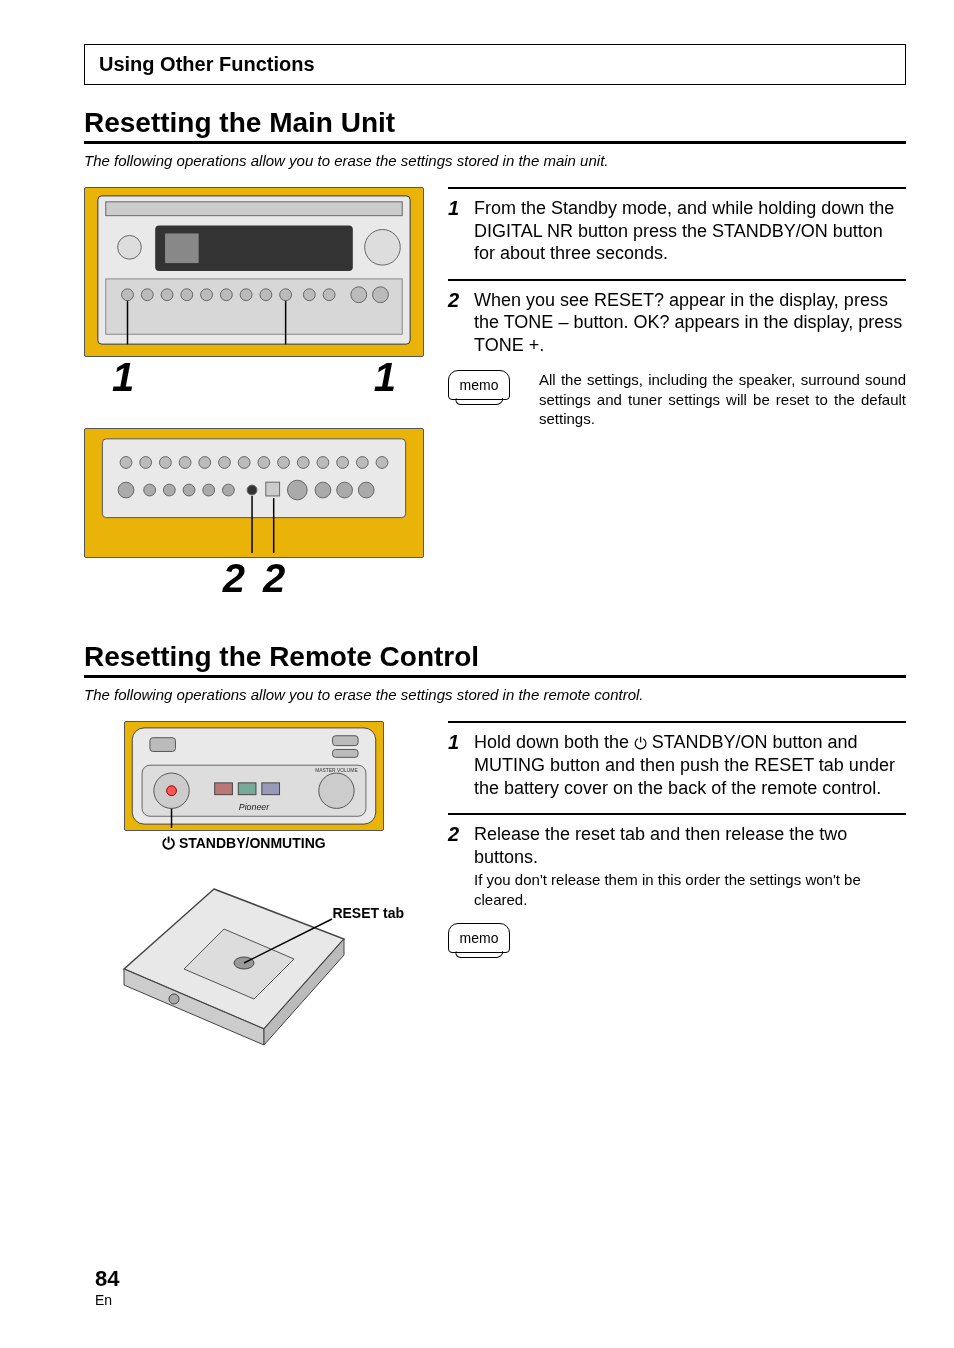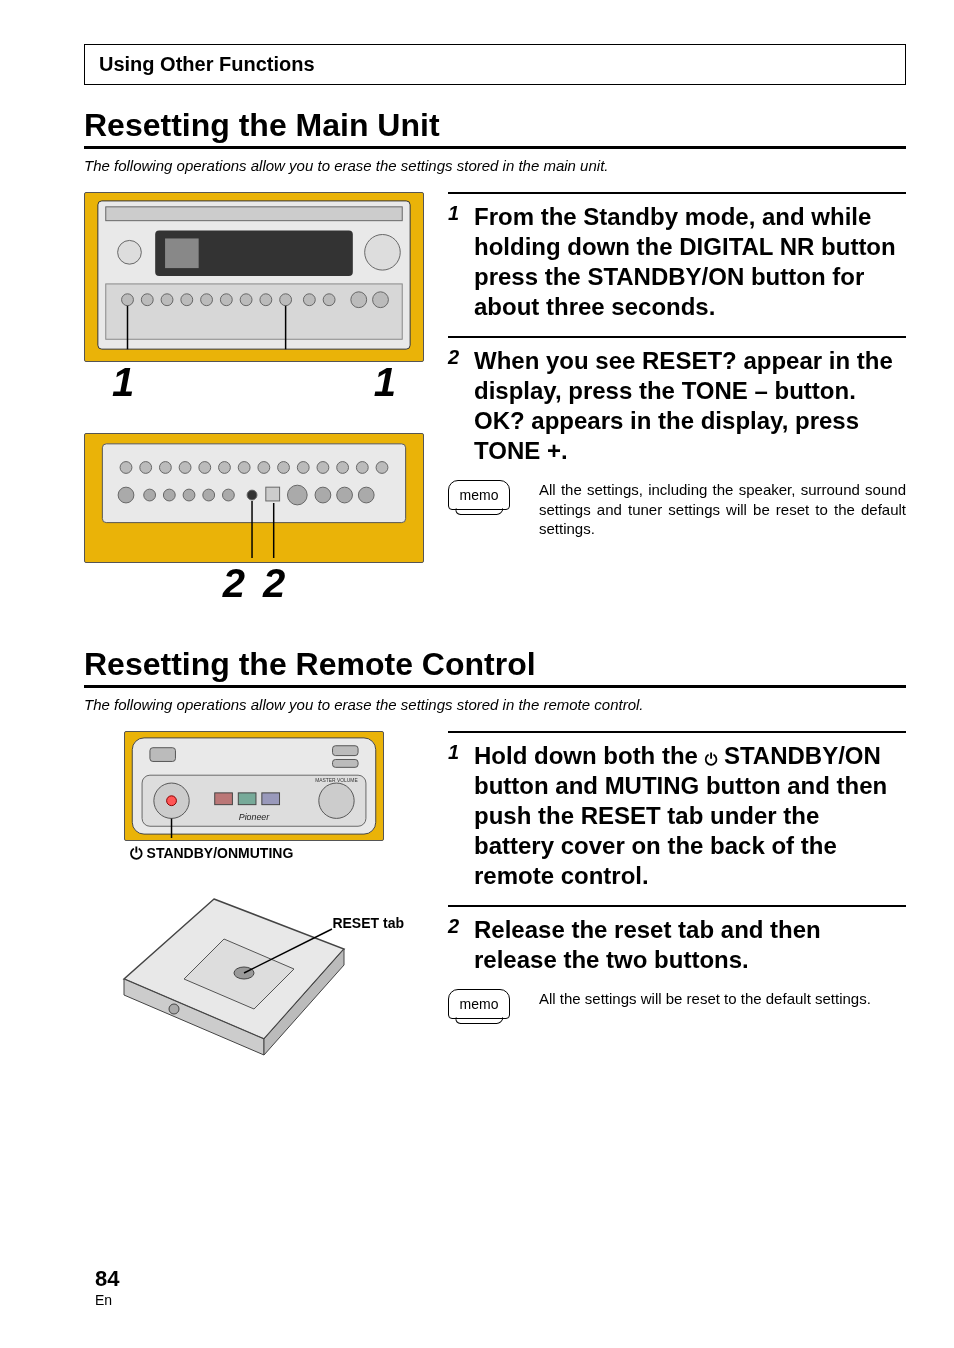--- a/index.html
+++ b/index.html
@@ -1,28 +1,28 @@
 <!DOCTYPE html>
 <html><head>
 <meta charset="utf-8">
 <style>
   * { box-sizing: border-box; margin: 0; padding: 0; }
   html, body { width: 954px; background: #fff; font-family: Arial, Helvetica, sans-serif; color: #000; }
   .page { width: 954px; height: 1348px; padding: 44px 48px 30px 84px; position: relative; }
   .section-bar { border: 1px solid #000; background: #fff; padding: 8px 14px; font-weight: bold; font-size: 20px; }
   .rule-heavy { border-top: 3px solid #000; margin-top: 2px; }
-  .h1 { font-size: 32px; font-weight: bold; margin-top: 22px; }
+  .h1 { font-size: 28px; font-weight: bold; margin-top: 22px; }
   .intro { font-size: 15px; margin-top: 8px; margin-bottom: 18px; font-style: italic; }
   .two-col { display: flex; gap: 24px; align-items: flex-start; }
   .left { width: 340px; flex: 0 0 340px; }
   .right { flex: 1; }
   .right-rule { border-top: 2px solid #000; margin-bottom: 8px; }
   .step { display: flex; gap: 10px; margin-bottom: 14px; }
   .step-num { font-style: italic; font-weight: bold; font-size: 20px; min-width: 16px; }
-  .step-title { font-weight: bold; font-size: 24px; line-height: 1.25; }
+  .step-title { font-weight: normal; font-size: 18px; line-height: 1.25; }
   .step-body { font-size: 15px; line-height: 1.3; margin-top: 2px; }
   .memo-row { display: flex; gap: 29px; align-items: flex-start; margin-top: 10px; }
   .memo-badge { width: 62px; height: 30px; border: 1.5px solid #000; border-radius: 10px 10px 4px 4px; display: flex; align-items: center; justify-content: center; font-size: 14px; position: relative; }
   .memo-badge::after { content:""; position:absolute; bottom:-6px; left:6px; right:6px; height:6px; border:1.5px solid #000; border-top:none; border-radius: 0 0 6px 6px; transform: skewX(-8deg); }
   .memo-text { font-size: 15px; line-height: 1.3; text-align: justify; flex:1; }
   .big-num { font-size: 40px; font-weight: bold; font-style: italic; }
   .fig { border:1.5px solid #555; border-radius:2px; background:#eab308; position:relative; overflow:hidden; }
   .bold-label { font-weight: bold; font-size: 14px; }
   .page-num { position:absolute; left:68px; bottom:40px; font-size:14px;margin-left:27px; }
   .page-num .n { font-weight:bold; font-size:22px; display:block; }
@@ -158,21 +158,21 @@
             <circle cx="214" cy="70" r="18" fill="#ccc" stroke="#555"></circle>
             <text x="214" y="51" font-size="5" text-anchor="middle" fill="#333">MASTER VOLUME</text>
             <rect x="90" y="62" width="18" height="12" fill="#b77" stroke="#444"></rect>
             <rect x="114" y="62" width="18" height="12" fill="#7a9" stroke="#444"></rect>
             <rect x="138" y="62" width="18" height="12" fill="#99b" stroke="#444"></rect>
             <text x="130" y="90" font-size="9" font-style="italic" text-anchor="middle" fill="#222">Pioneer</text>
             <line x1="46" y1="88" x2="46" y2="108" class="pointer-line"></line>
             <line x1="148" y1="74" x2="220" y2="108" class="pointer-line" stroke-opacity="0"></line>
           </svg>
         </div>
-        <div style="display:flex;justify-content:flex-start;padding:4px 26px 0 6px;width:260px;margin:0 auto;">
+        <div style="display:flex;justify-content:center;padding:4px 26px 0 6px;width:260px;margin:0 auto;">
           <span class="bold-label"><span class="standby-icon"></span> <span>STANDBY/ON</span></span>
           <span class="bold-label">MUTING</span>
         </div>
 
         <div style="position:relative;width:320px;height:170px;margin-top:26px;text-align:right;">
           <svg viewBox="0 0 320 170" width="100%" height="100%">
             <g transform="translate(20,0)">
               <polygon points="110,10 240,60 160,150 20,90" fill="#e8e8e8" stroke="#444" stroke-width="1.5"></polygon>
               <polygon points="20,90 160,150 160,166 20,106" fill="#ccc" stroke="#444"></polygon>
               <polygon points="160,150 240,60 240,76 160,166" fill="#bbb" stroke="#444"></polygon>
@@ -192,25 +192,25 @@
           <div class="step-num">1</div>
           <div class="step-title">
             <span>Hold down both the </span><span class="standby-icon"></span><span> STANDBY/ON button and MUTING button and then push the RESET tab under the battery cover on the back of the remote control.</span>
           </div>
         </div>
         <div class="right-rule"></div>
         <div class="step">
           <div class="step-num">2</div>
           <div>
             <div class="step-title">Release the reset tab and then release the two buttons.</div>
+            <div class="step-body">If you don't release them in this order the settings won't be cleared.</div>
           </div>
         </div>
         <div class="memo-row">
           <div class="memo-badge">memo</div>
-          <div class="memo-text">All the settings will be reset to the default settings.</div>
         </div>
       </div>
     </div>
   </div>
 
   <div class="page-num">
     <span class="n">84</span>
     <span>En</span>
   </div>
 </div>

